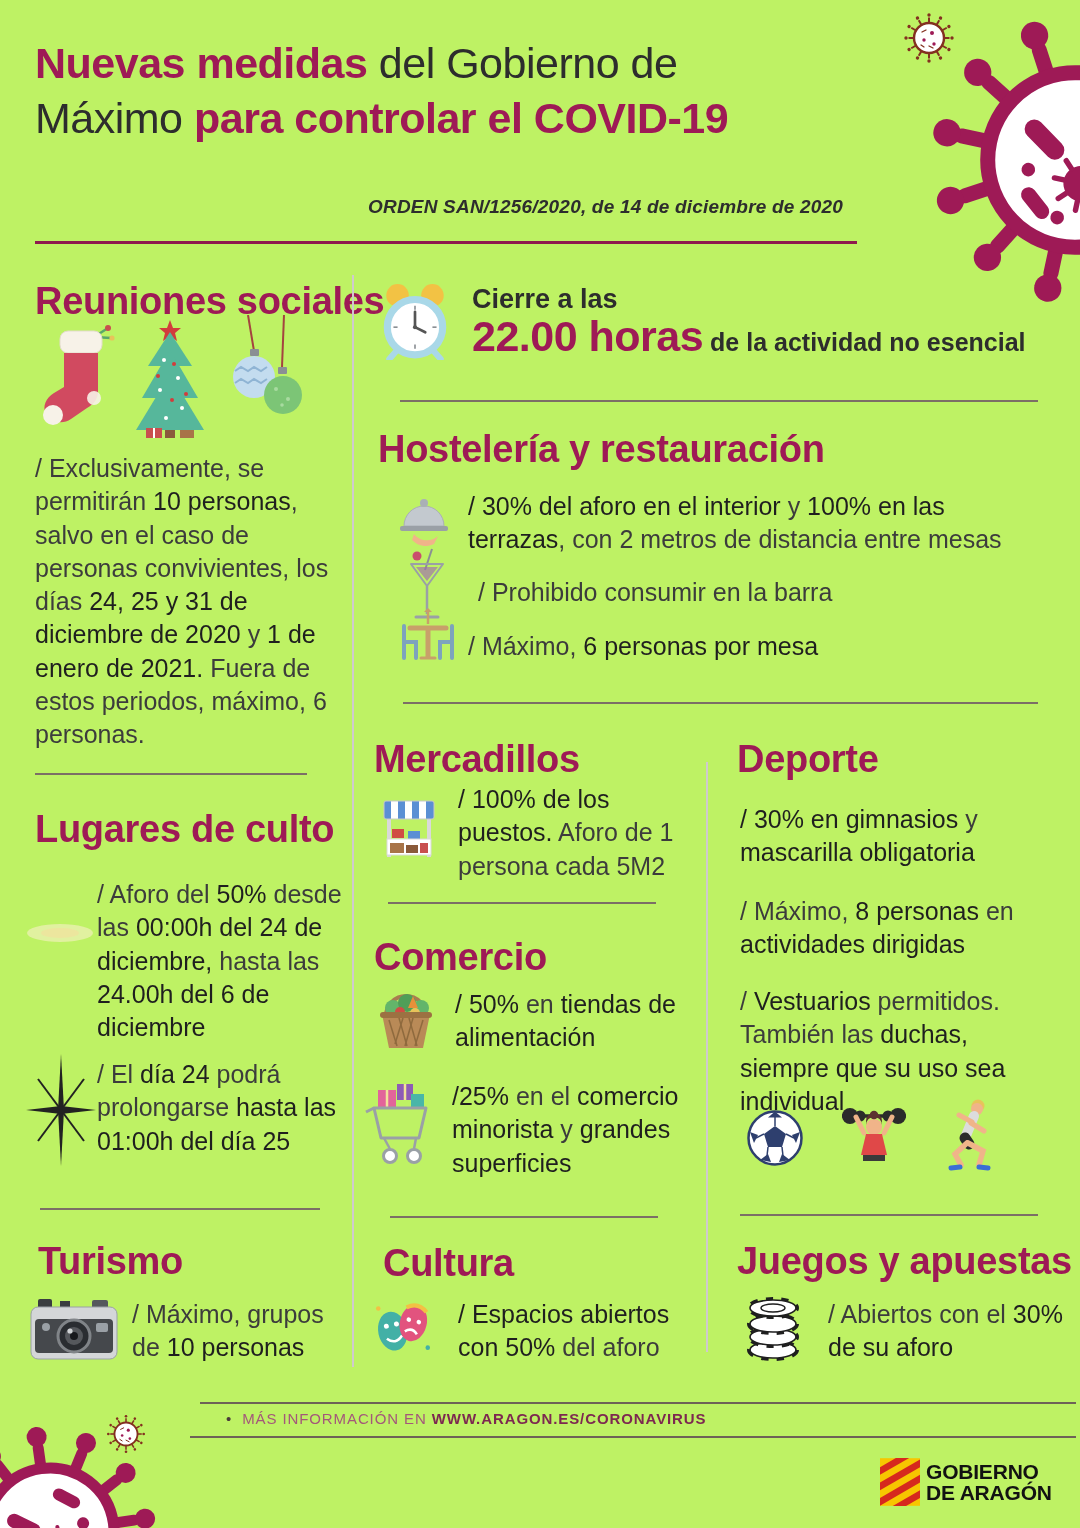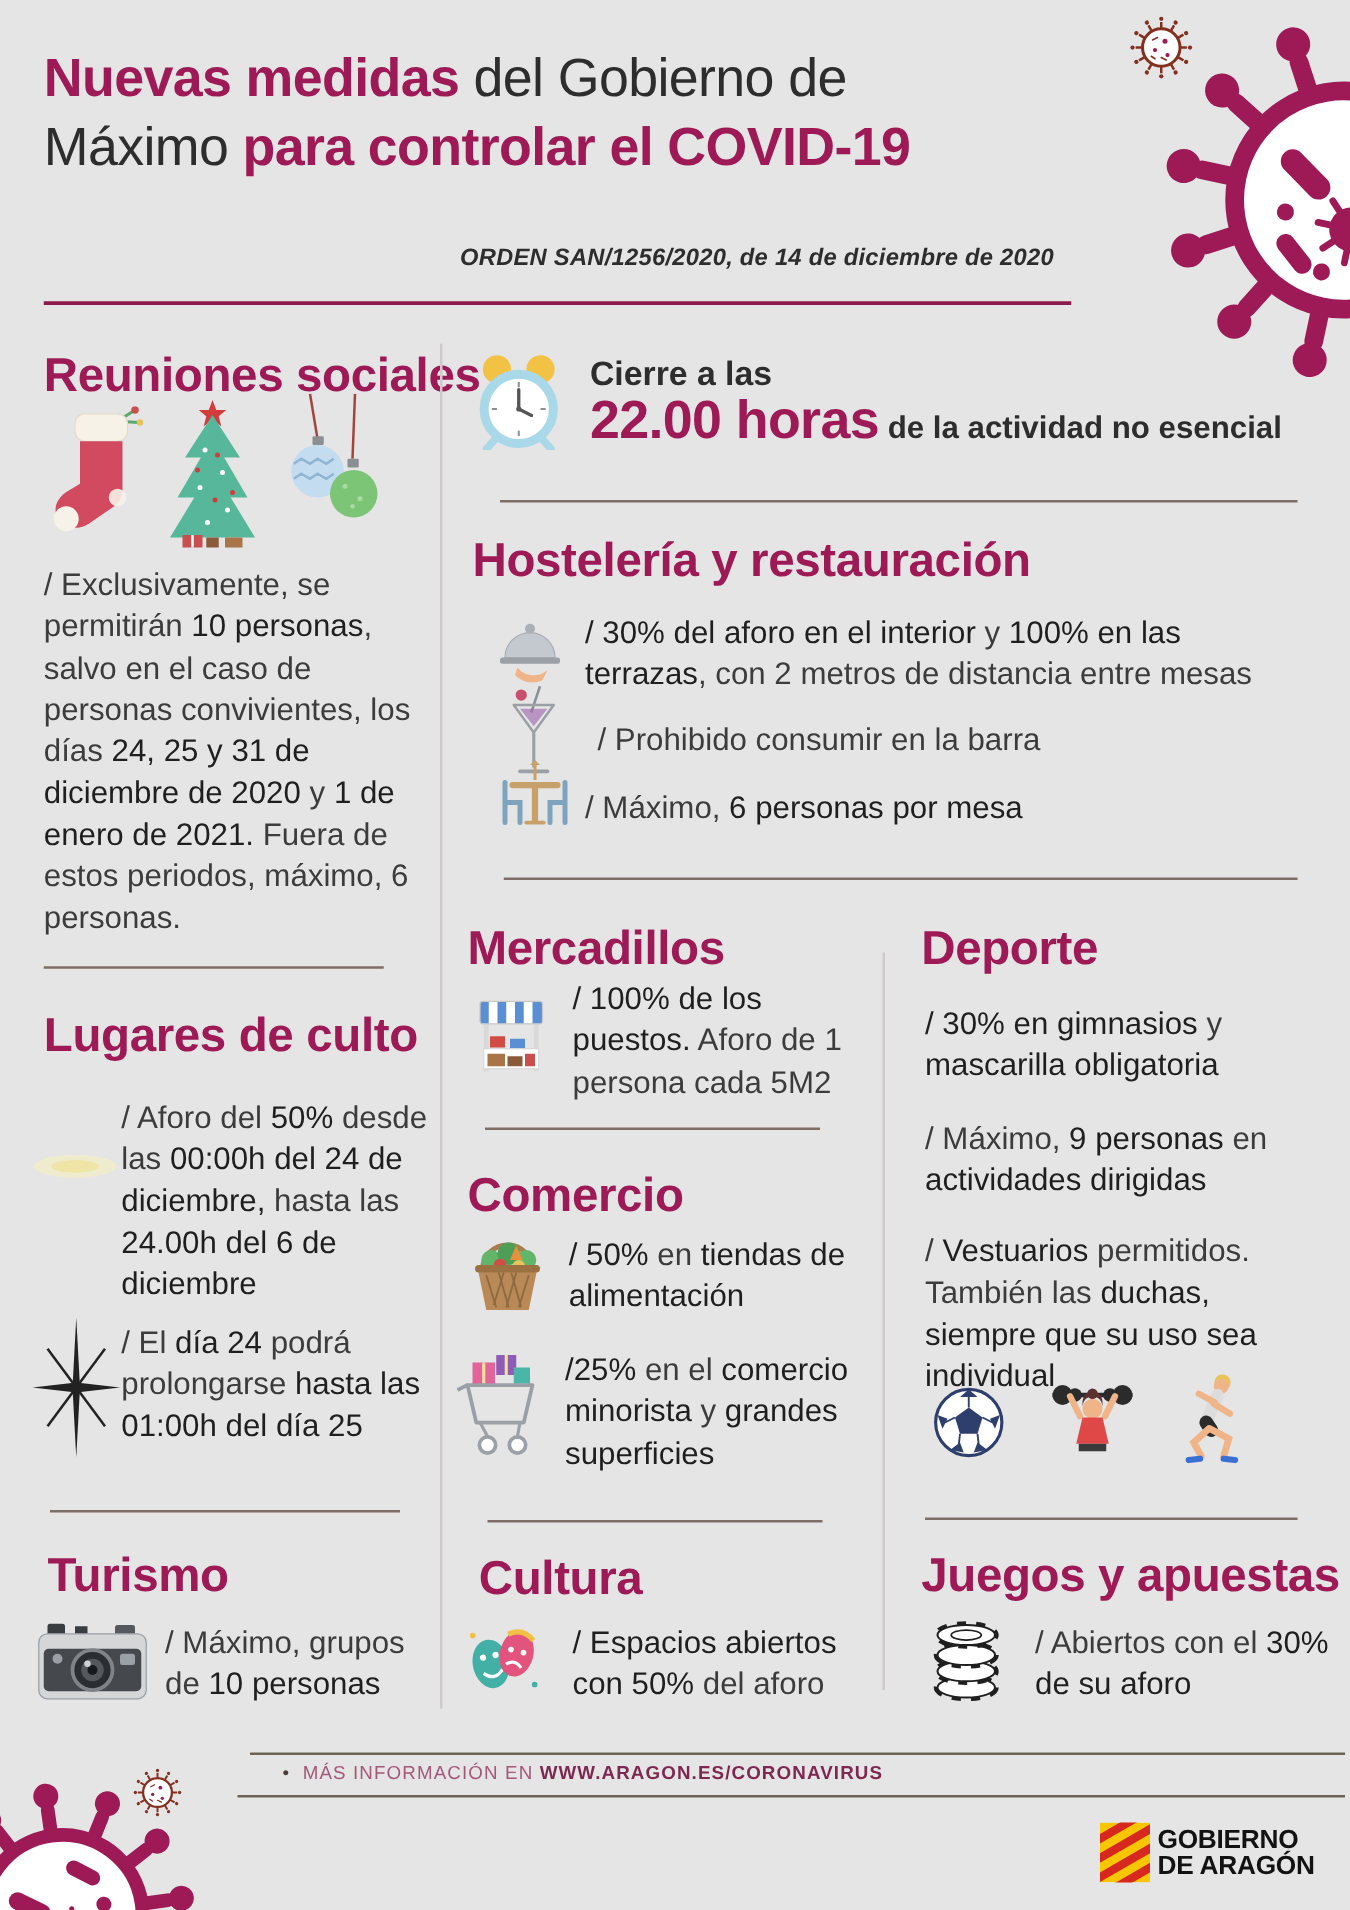--- a/index.html
+++ b/index.html
@@ -4,21 +4,21 @@
 <style>
   :root{
     --maroon:#9e1a56;
     --ink:#3c3c3c;
     --ink-bold:#1f1f1f;
     --div-dark:#7c6f66;
     --div-light:#cfcacd;
   }
   *{box-sizing:border-box;margin:0;padding:0}
   body{margin:0;background:#fff;font-family:"Liberation Sans",sans-serif}
-  .page{position:relative;width:1080px;height:1528px;background:#e5e5e5;overflow:hidden}
+  .page{position:relative;width:1080px;height:1528px;background:#bef264;overflow:hidden}
   .abs{position:absolute}
 
   
   .page-title{left:35px;top:36px;width:830px;font-size:43px;line-height:1.27;
     font-weight:400;color:#2d2d2d;letter-spacing:-.5px}
   .page-title b{color:var(--maroon);font-weight:700}
   .alert-level{left:35px;top:168px;font-size:41px;font-weight:300;color:var(--maroon);letter-spacing:-.5px}
   .alert-level sup{font-size:22px;font-weight:400}
   .order-ref{left:368px;top:196px;font-size:19px;font-style:italic;font-weight:700;color:#2d2d2d;letter-spacing:.2px}
   .header-rule{left:35px;top:241px;width:822px;height:3px;background:#8e1a4d}
@@ -368,21 +368,21 @@
       <path d="M32,15 Q42,7 52,15" stroke="#f2c144" stroke-width="4" fill="none"></path>
       <circle cx="37" cy="26" r="2.2" fill="#fff"></circle>
         <circle cx="47" cy="26" r="2.2" fill="#fff"></circle>
       <path d="M36,38 Q42,32 48,38" stroke="#fff" stroke-width="2.5" fill="none"></path>
     </g>
   </svg>
   <div class="abs rich" style="left:458px;top:1298px;width:235px"><b>/ Espacios abiertos con 50%</b><span> del aforo</span></div>
 
   <div class="abs sec-title" style="left:737px;top:738px">Deporte</div>
   <div class="abs rich" style="left:740px;top:803px;width:295px"><b>/ 30% en gimnasios</b><span> y </span><b>mascarilla obligatoria</b></div>
-  <div class="abs rich" style="left:740px;top:895px;width:295px"><span>/ Máximo, </span><b>9 personas</b><span> en </span><b>actividades dirigidas</b></div>
+  <div class="abs rich" style="left:740px;top:895px;width:295px"><span>/ Máximo, </span><b>8 personas</b><span> en </span><b>actividades dirigidas</b></div>
   <div class="abs rich" style="left:740px;top:985px;width:305px"><span>/ </span><b>Vestuarios</b><span> permitidos. También las </span><b>duchas, siempre que su uso sea individual</b></div>
 
   <svg class="abs" style="left:745px;top:1108px" width="60" height="60" viewBox="0 0 60 60">
     <circle cx="30" cy="30" r="26.5" fill="#fff" stroke="#2e3f6e" stroke-width="2.5"></circle>
     <polygon points="30,18 41,26 37,39 23,39 19,26" fill="#2e3f6e"></polygon>
     <g fill="#2e3f6e">
       <polygon points="30,3.5 37,9.5 23,9.5"></polygon>
       <polygon points="5,24 13,27 9,35"></polygon>
       <polygon points="55,24 47,27 51,35"></polygon>
       <polygon points="15,52 23,46 26,54"></polygon>

